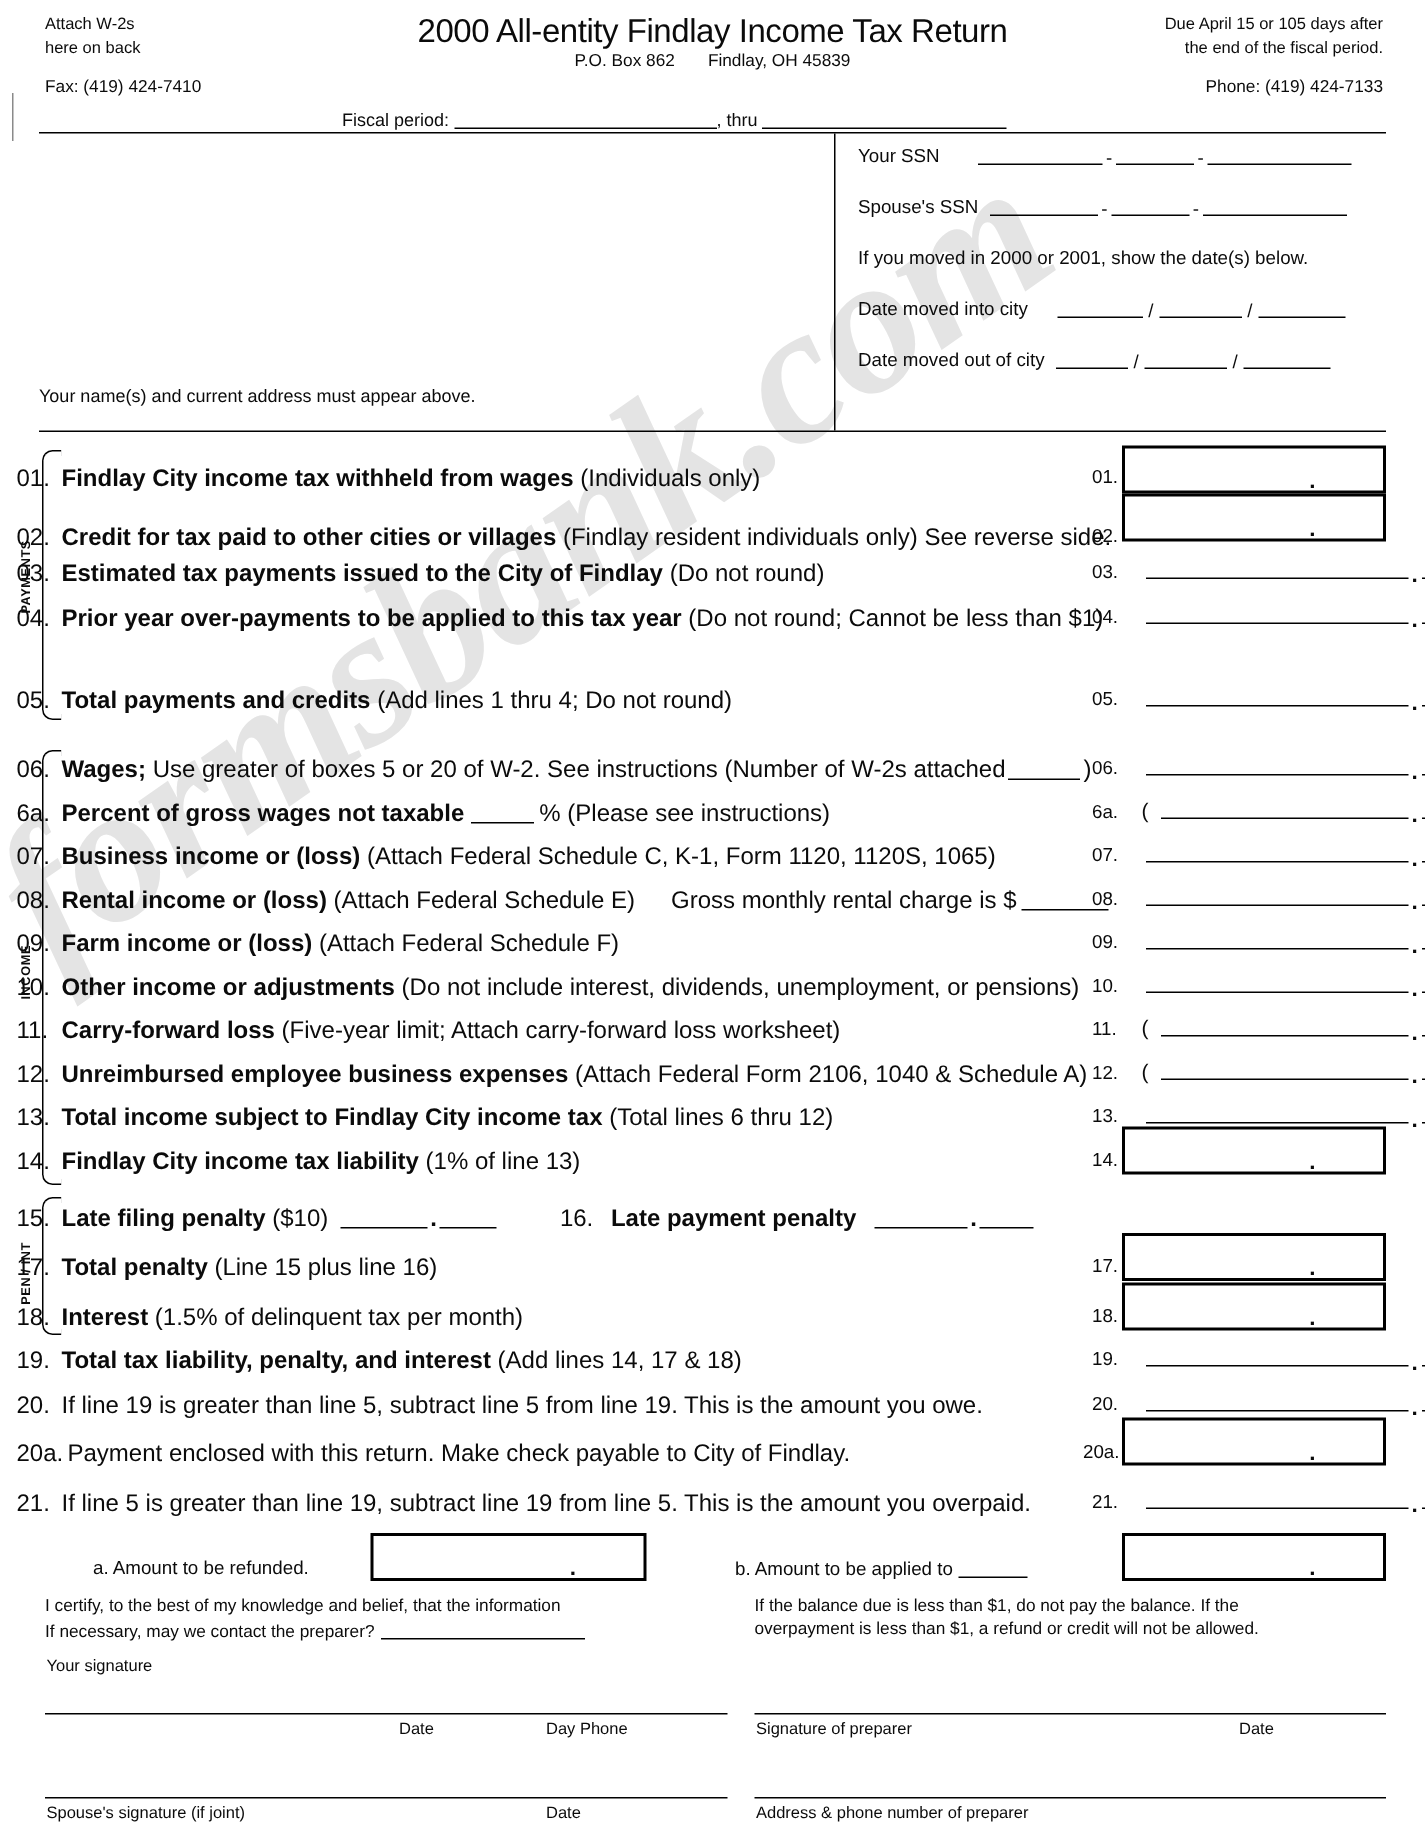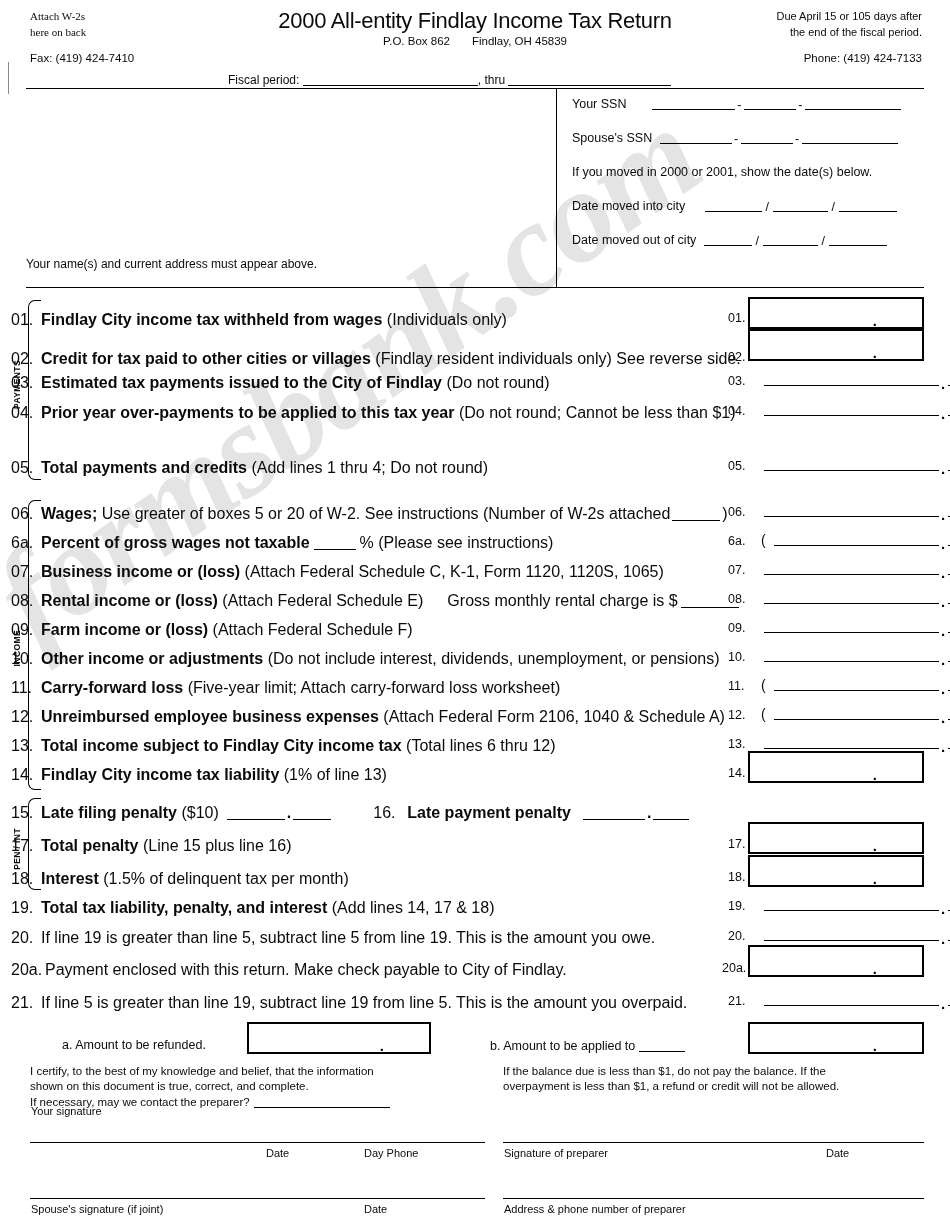--- a/index.html
+++ b/index.html
@@ -38,21 +38,21 @@
     color:#e4e4e4;
     white-space:nowrap;
     transform:rotate(-35deg);
     transform-origin:0 50%;
   }
 
   #content{position:relative;z-index:2;}
 
   
   .hdr{position:absolute;}
-  .hdr-left{left:30px;top:8px;font-size:11px;line-height:16px;font-family:Liberation Serif, serif;}
+  .hdr-left{left:30px;top:8px;font-size:11px;line-height:16px;}
   .hdr-title{
     left:0;top:8px;width:950px;text-align:center;
     font-size:22px;font-weight:normal;letter-spacing:-.3px;
   }
   .hdr-sub{
     left:0;top:35px;width:950px;text-align:center;font-size:11.5px;
   }
   .hdr-sub .gap{display:inline-block;width:22px;}
   .hdr-right{
     right:28px;top:8px;font-size:11px;line-height:16px;text-align:right;
@@ -447,21 +447,20 @@
 
     <div style="position:absolute;left:490px;top:1038px;font-size:12.5px">
       <span>b. Amount to be applied to</span><span class="inl" style="width:46px;margin-left:4px"></span>
     </div>
     <div class="amtbox" style="left:748px;top:1022px;width:172px;height:28px;">
       <span class="bdot">.</span>
     </div>
 
     <div class="foot-text" style="left:30px;top:1064px;width:470px">
       <div>I certify, to the best of my knowledge and belief, that the information</div>
-      <div>shown on this document is true, correct, and complete.</div>
       <div>
         <span>If necessary, may we contact the preparer?</span><span class="inl" style="width:136px;margin-left:4px"></span>
       </div>
     </div>
 
     <div class="foot-text" style="left:503px;top:1064px;width:430px">
       <div>If the balance due is less than $1, do not pay the balance. If the</div>
       <div>overpayment is less than $1, a refund or credit will not be allowed.</div>
     </div>
 

